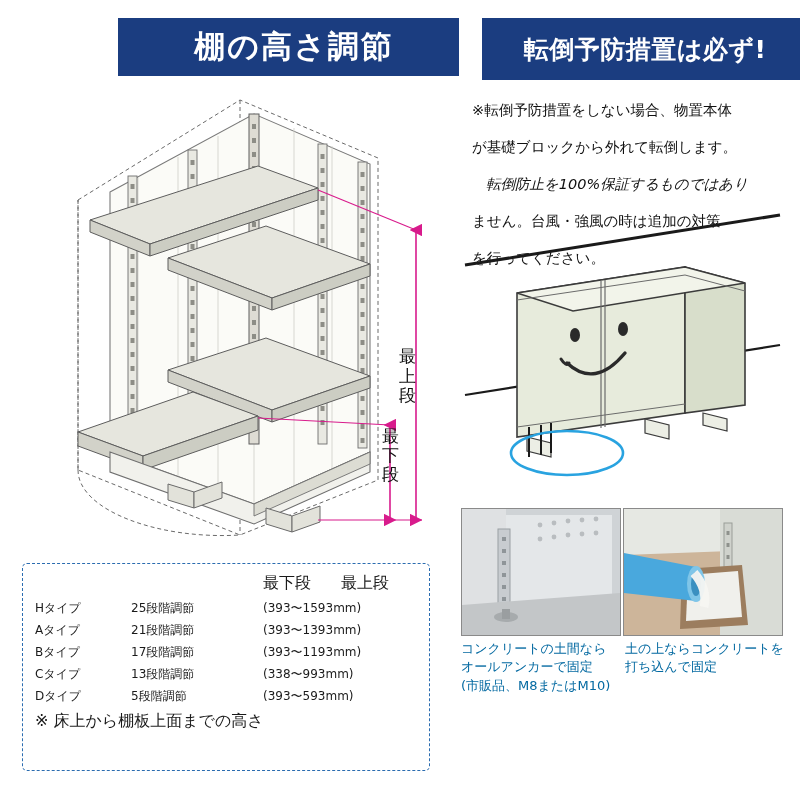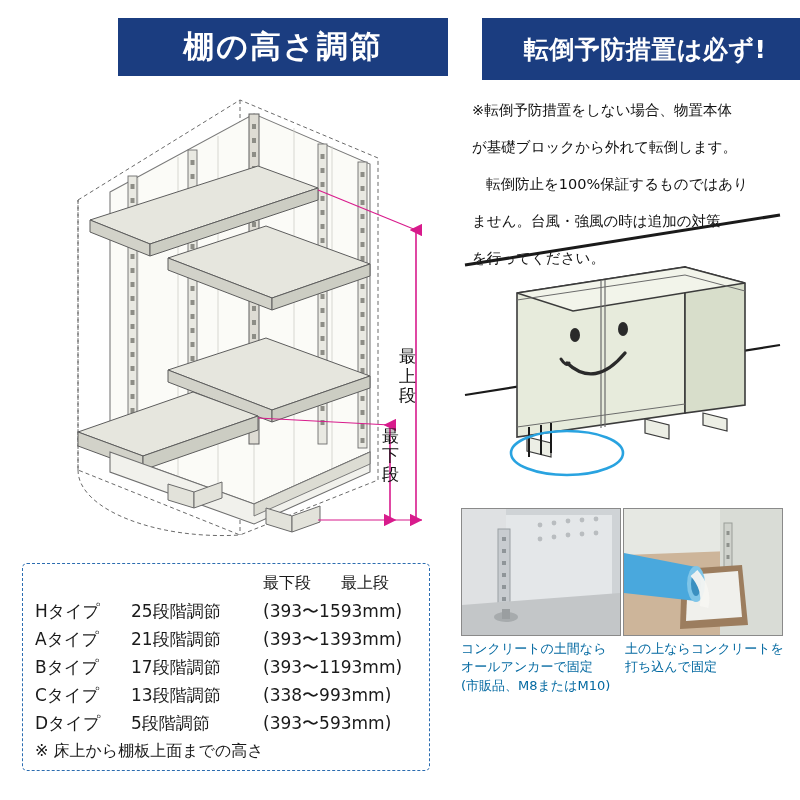--- a/index.html
+++ b/index.html
@@ -30,20 +30,21 @@
     justify-content: center;
     font-weight: bold;
     letter-spacing: 2px;
   }
   #hdr-left {
     left: 118px;
     top: 18px;
     width: 330px;
     height: 58px;
     font-size: 31px;
+    padding-left: 11px;
   }
   #hdr-right {
     left: 482px;
     top: 18px;
     width: 326px;
     height: 62px;
     font-size: 25px;
     letter-spacing: 0.5px;
   }
 
@@ -55,20 +56,21 @@
     width: 326px;
     font-size: 14.5px;
     line-height: 1.72;
     color: #111;
   }
   #right-note p {
     margin: 12px;
   }
   #right-note .indent {
     text-indent: 14px;
+    font-style: italic;
   }
 
   
   #left-illus {
     position: absolute;
     left: 18px;
     top: 80px;
     width: 430px;
     height: 470px;
   }
@@ -93,21 +95,21 @@
   }
   #spec-table th {
     font-weight: normal;
     text-align: left;
     padding: 1px 0 3px 0;
     font-size: 16px;
   }
   #spec-table td {
     padding: 2.5px 0;
     white-space: nowrap;
-    font-size: 17px;
+    font-size: 12px;
   }
   .col-type { width: 96px; }
   .col-steps { width: 132px; }
   .hdr-row th.h-low { text-align: left; padding-left: 2px;}
   .hdr-row th.h-high { text-align: left; }
   #table-foot {
     margin-top: 4px;
     font-size: 16px;
   }
 

